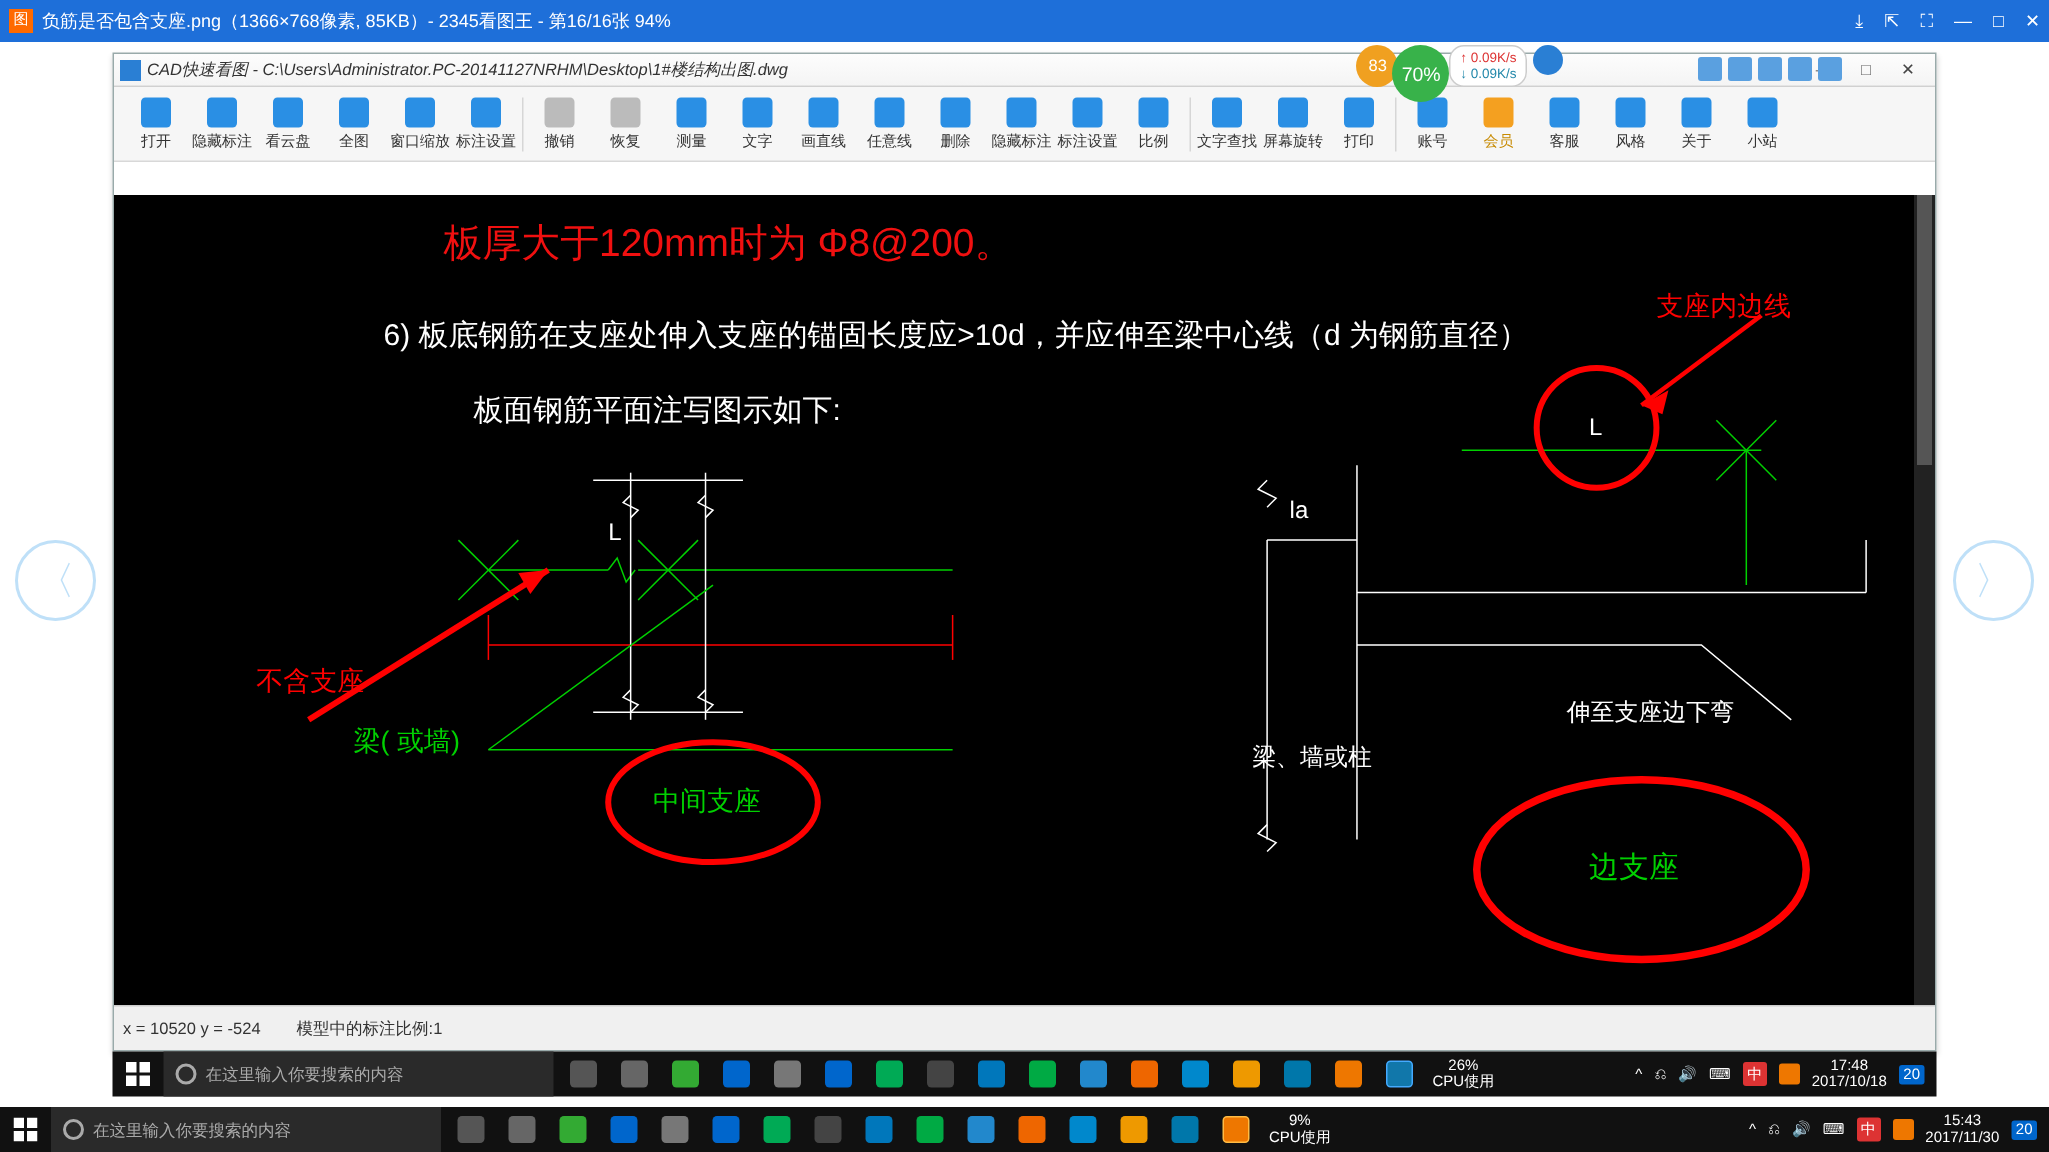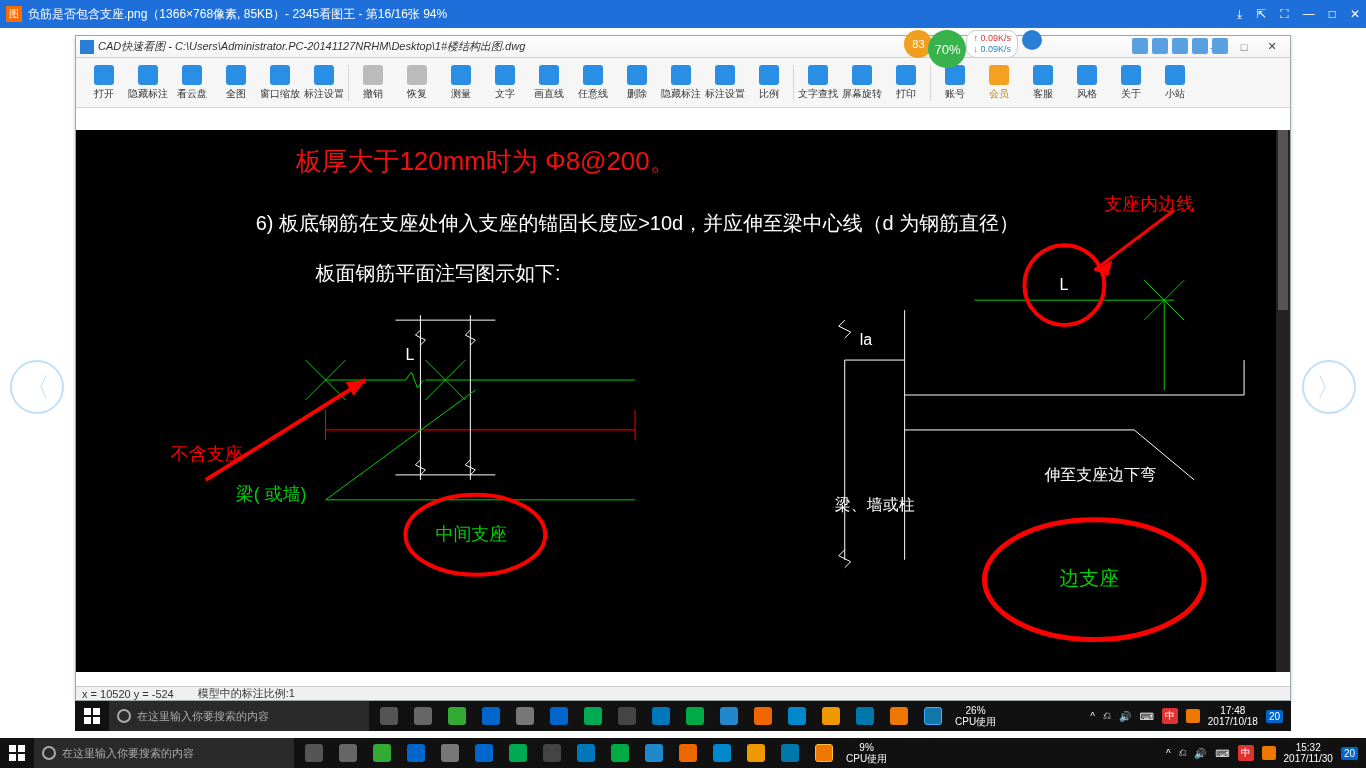--- a/index.html
+++ b/index.html
@@ -51,21 +51,21 @@
 
 
 .nav-arrow{position:absolute;top:360px;width:54px;height:54px;border:2px solid #bfe0f8;border-radius:27px;background:rgba(255,255,255,0.05);display:flex;align-items:center;justify-content:center;cursor:pointer;color:#bfe0f8;font-size:26px;}
 .nav-arrow.left{left:10px;}
 .nav-arrow.right{right:10px;}
 
 
 .cad-bottabs{position:absolute;bottom:18px;left:0;right:0;height:18px;background:#000;}
 .cad-bottabs .lbtab{display:inline-block;background:#fff;color:#000;font-size:11px;padding:1px 10px;margin-left:4px;border-radius:0 0 3px 3px;}
 .cad-bottabs .lbtab.inact{background:#ccc;}
-.cad-status{position:absolute;bottom:0;left:0;right:0;height:14px;background:#f0f0f0;border-top:1px solid #ccc;font-size:11px;display:flex;align-items:center;padding:0 6px;color:#333;}
+.cad-status{position:absolute;bottom:0;left:0;right:0;height:30px;background:#f0f0f0;border-top:1px solid #ccc;font-size:11px;display:flex;align-items:center;padding:0 6px;color:#333;}
 .cad-status .cell{margin-right:24px;}
 
 
 .taskbar{height:30px;background:#111;display:flex;align-items:center;color:#fff;font-size:11px;padding:0 0 0 0;position:absolute;left:0;right:0;}
 .taskbar.inner{bottom:0;left:75px;width:1216px;}
 .taskbar .start{width:34px;height:30px;display:flex;align-items:center;justify-content:center;}
 .taskbar .start svg{width:16px;height:16px;}
 .taskbar .search{display:flex;align-items:center;background:#2a2a2a;height:30px;padding:0 8px;gap:6px;width:260px;color:#aaa;}
 .taskbar .search .sico{width:14px;height:14px;border:2px solid #aaa;border-radius:50%;position:relative;}
 .taskbar .tskicons{display:flex;align-items:center;gap:2px;margin-left:4px;}
@@ -474,18 +474,18 @@
     <span>CPU使用</span>
   </div>
   <div class="tray">
     <span>^</span>
     <span>⎌</span>
     <span>🔊</span>
     <span>⌨</span>
     <span style="background:#d33;padding:1px 3px;border-radius:2px">中</span>
     <span style="background:#e70;width:14px;height:14px;border-radius:2px"></span>
     <div class="clock">
-      <div>15:32</div>
+      <div>15:43</div>
         <div>2017/11/30</div>
     </div>
     <span style="background:#06c;padding:1px 3px;border-radius:2px">20</span>
   </div>
 </div>
 
 </body></html>

